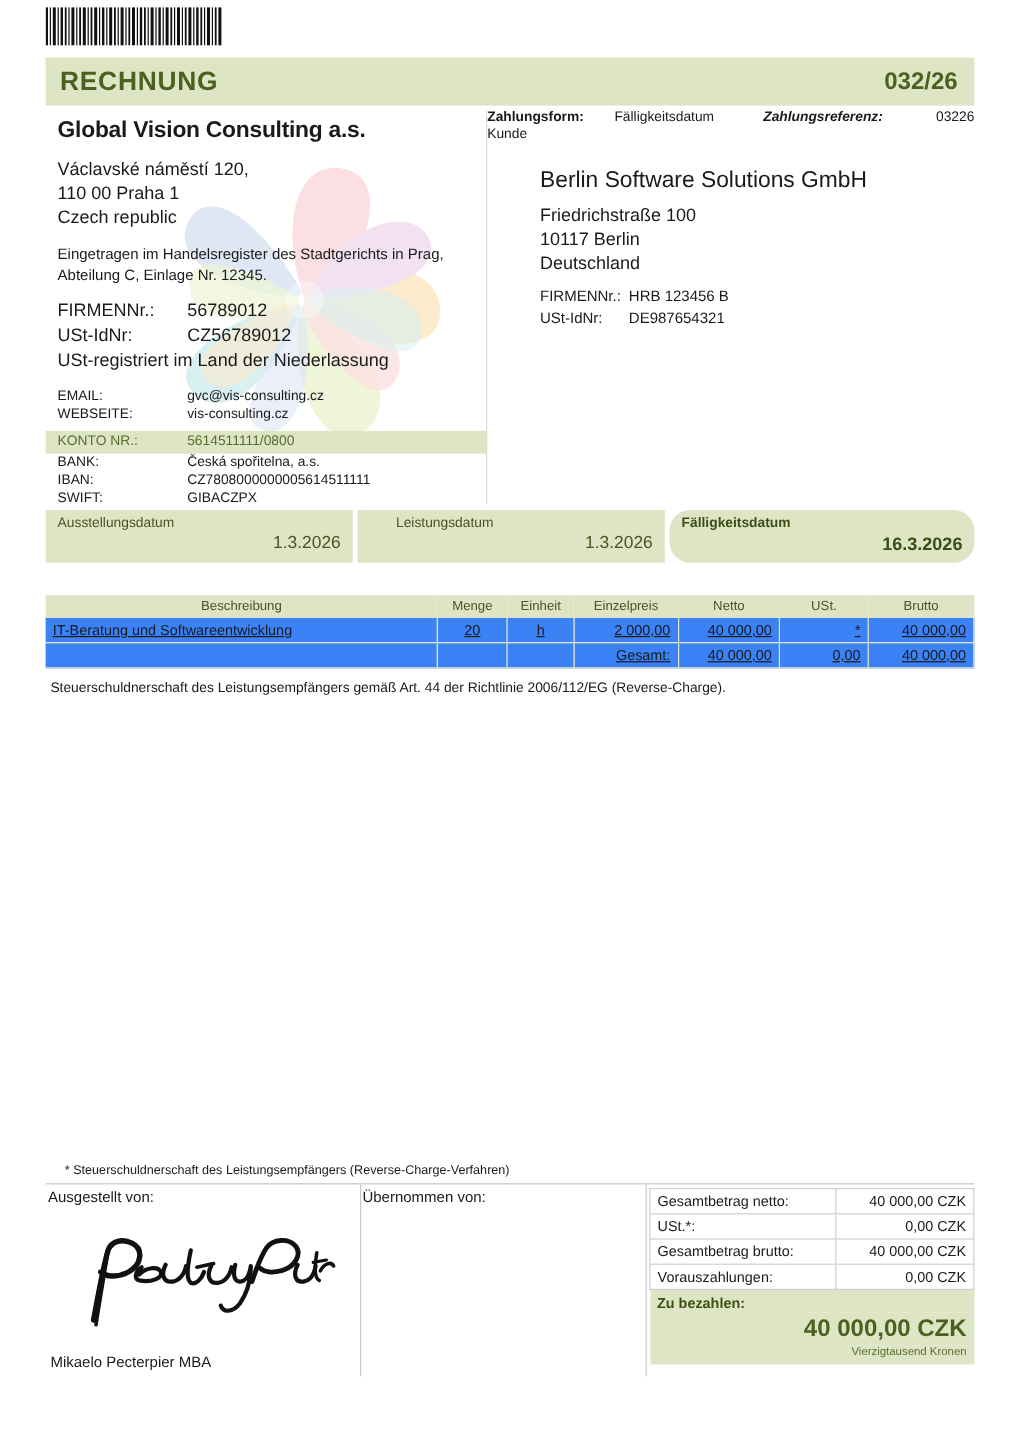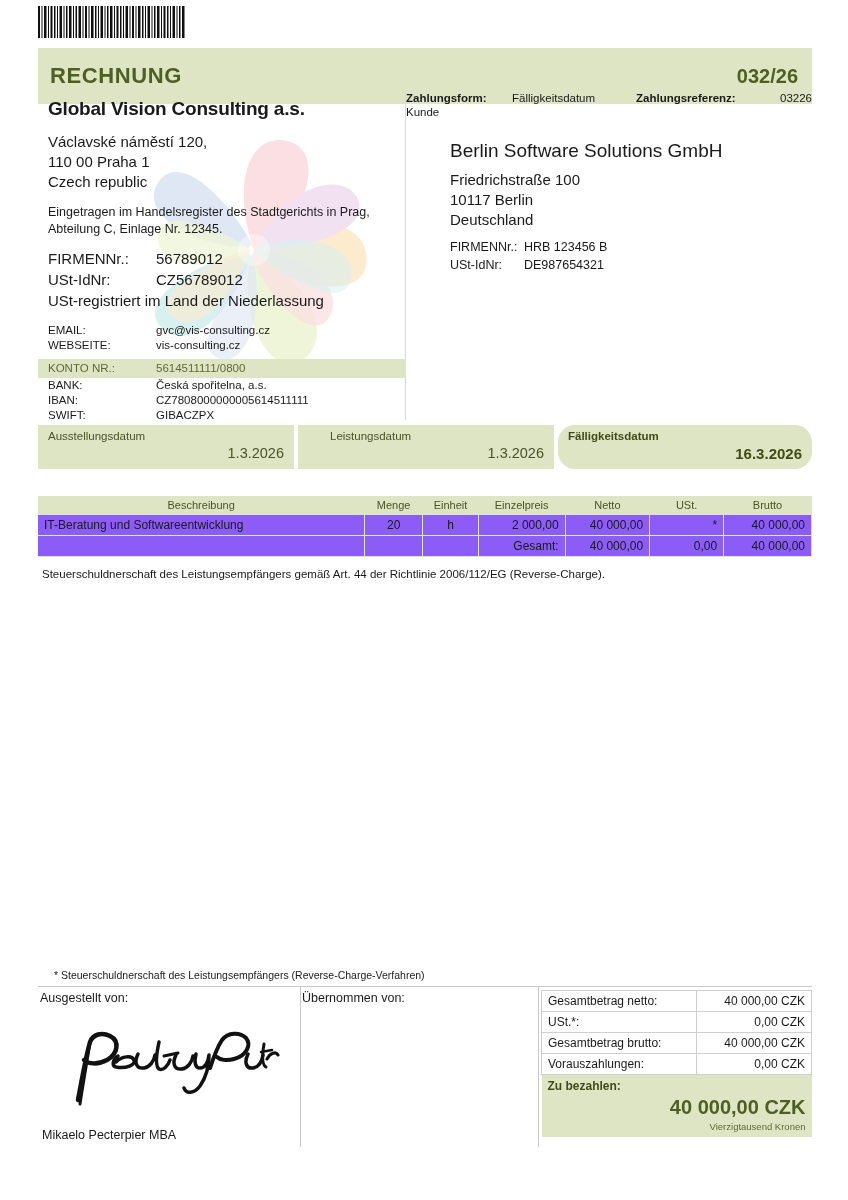--- a/index.html
+++ b/index.html
@@ -14,21 +14,21 @@
     overflow: hidden;
   }
   .page { position: relative; width: 848px; height: 1200px; }
 
   
   .barcode-wrap { position: absolute; left: 38px; top: 6px; width: 148px; height: 32px; }
   .barcode { width: 100%; height: 100%; display: block; }
 
   
   .title-band {
-    position: absolute; left: 38px; top: 48px; width: 774px; height: 56px;
+    position: absolute; left: 38px; top: 48px; width: 774px; height: 40px;
     background: #dde5c5;
     display: flex; align-items: center; justify-content: space-between;
     box-sizing: border-box; padding: 0 14px 0 12px;
   }
   .title-band .doc-title {
     font-size: 22px; font-weight: bold; color: #4e6020; letter-spacing: .6px;
   }
   .title-band .doc-number {
     font-size: 20px; font-weight: bold; color: #4e6020;
   }
@@ -64,21 +64,21 @@
   .bank-row-hl .kvs { color: #5d6b34; }
 
   
   .right-col {
     position: absolute; left: 406px; top: 92px; width: 406px;
   }
   .pay-row { display: flex; align-items: baseline; font-size: 11.5px; margin-bottom: 2px; }
   .pay-row .lbl { font-weight: bold; }
   .pay-row .pf-label { width: 106px; flex: none; }
   .pay-row .pf-val { width: 124px; flex: none; }
-  .pay-row .pr-label { flex: none; margin-right: 0; }
+  .pay-row .pr-label { flex: none; margin-right: 0; font-style: italic; }
   .pay-row .pr-val { margin-left: auto; }
   .kunde-label { font-size: 11.5px; }
 
   .customer { margin-left: 44px; margin-top: 22px; }
   .cust-name { font-size: 19px; margin-bottom: 8px; }
   .cust-addr { font-size: 15px; line-height: 20px; }
   .cust-kv { display: flex; font-size: 12.5px; line-height: 18px; }
   .cust-kv .k { width: 74px; flex: none; }
 
   
@@ -109,21 +109,21 @@
   
   .items {
     position: absolute; left: 38px; top: 496px; width: 774px;
     border-collapse: collapse; font-size: 12px;
   }
   .items th {
     background: #dde5c5; color: #4a5424; font-size: 11px; font-weight: normal;
     padding: 3px 6px; text-align: center; border: none;
   }
   .items td {
-    padding: 3px 6px; border: 1px solid #dde5c5; background: #8b5cf6;
+    padding: 3px 6px; border: 1px solid #dde5c5; background: #3b82f6; text-decoration: underline;
   }
   .items tr.total-row td { border-top: 1px solid #dde5c5; }
   .c-desc { text-align: left; width: 352px; }
   .c-qty  { width: 48px; text-align: center; }
   .c-unit { width: 44px; text-align: center; }
   .c-price{ width: 78px; text-align: right; }
   .c-net  { width: 78px; text-align: right; }
   .c-vat  { width: 68px; text-align: right; }
   .c-gross{ width: 82px; text-align: right; }
   .items .no-border-l { border-left: none; }

